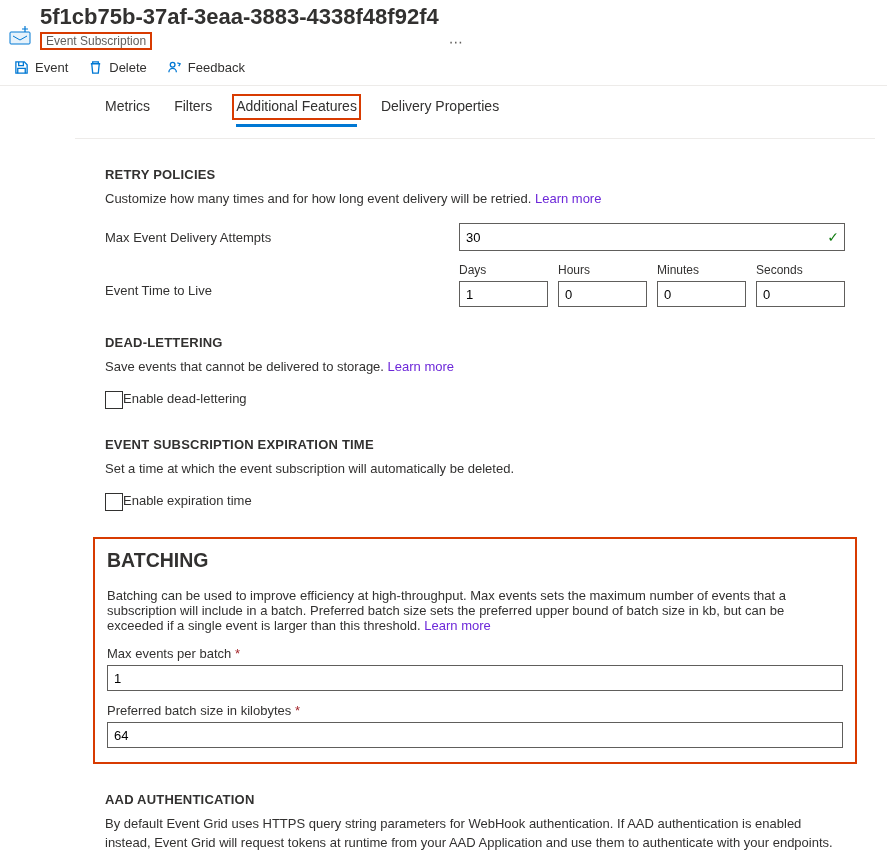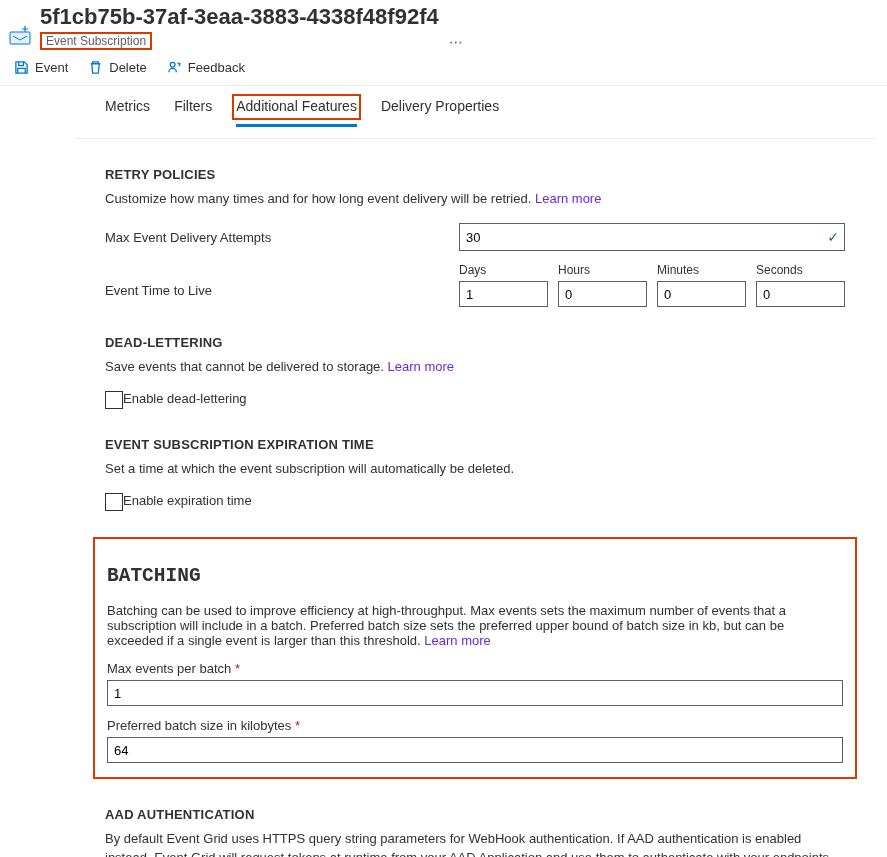--- a/index.html
+++ b/index.html
@@ -152,21 +152,21 @@
     width: 18px; height: 18px;
     border: 1px solid #323130;
     cursor: pointer;
     flex-shrink: 0;
   }
   .red-box {
     border: 2px solid #d83b01;
     padding: 10px 12px 14px 12px;
     margin: 26px 18px 0 18px;
   }
-  .red-box h2 { margin-top: 16px; font-family: Liberation Mono, monospace; }
+  .red-box h2 { margin-top: 0; }
   .field-block { margin-top: 12px; }
   .field-block .lbl { font-size: 13px; margin-bottom: 4px; }
   .req { color: #a4262c; }
   .field-block input {
     width: 100%;
     height: 26px;
     border: 1px solid #605e5c;
     padding: 2px 6px;
     font-size: 13px;
     font-family: inherit;

